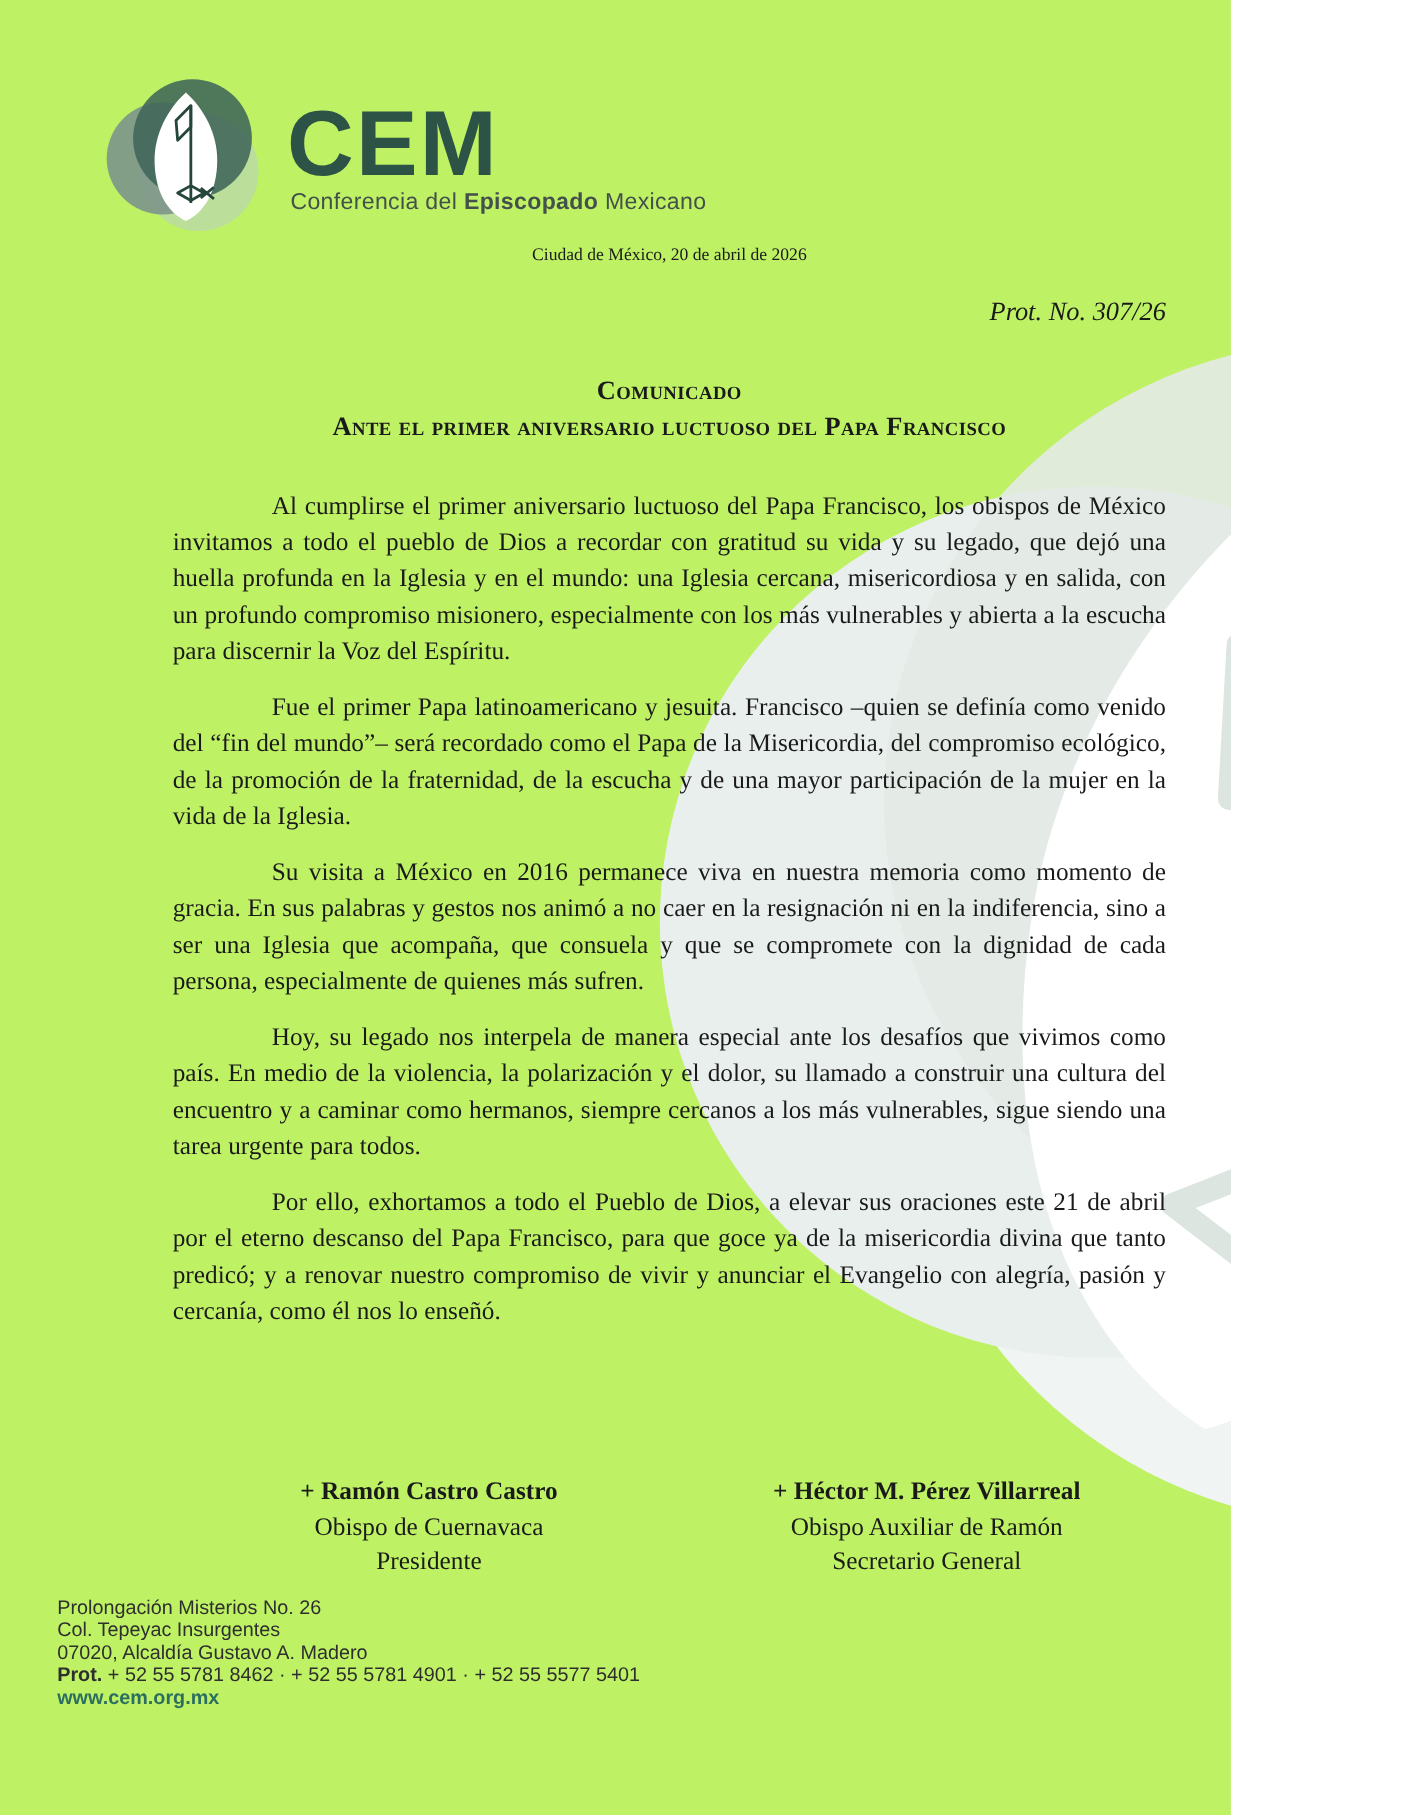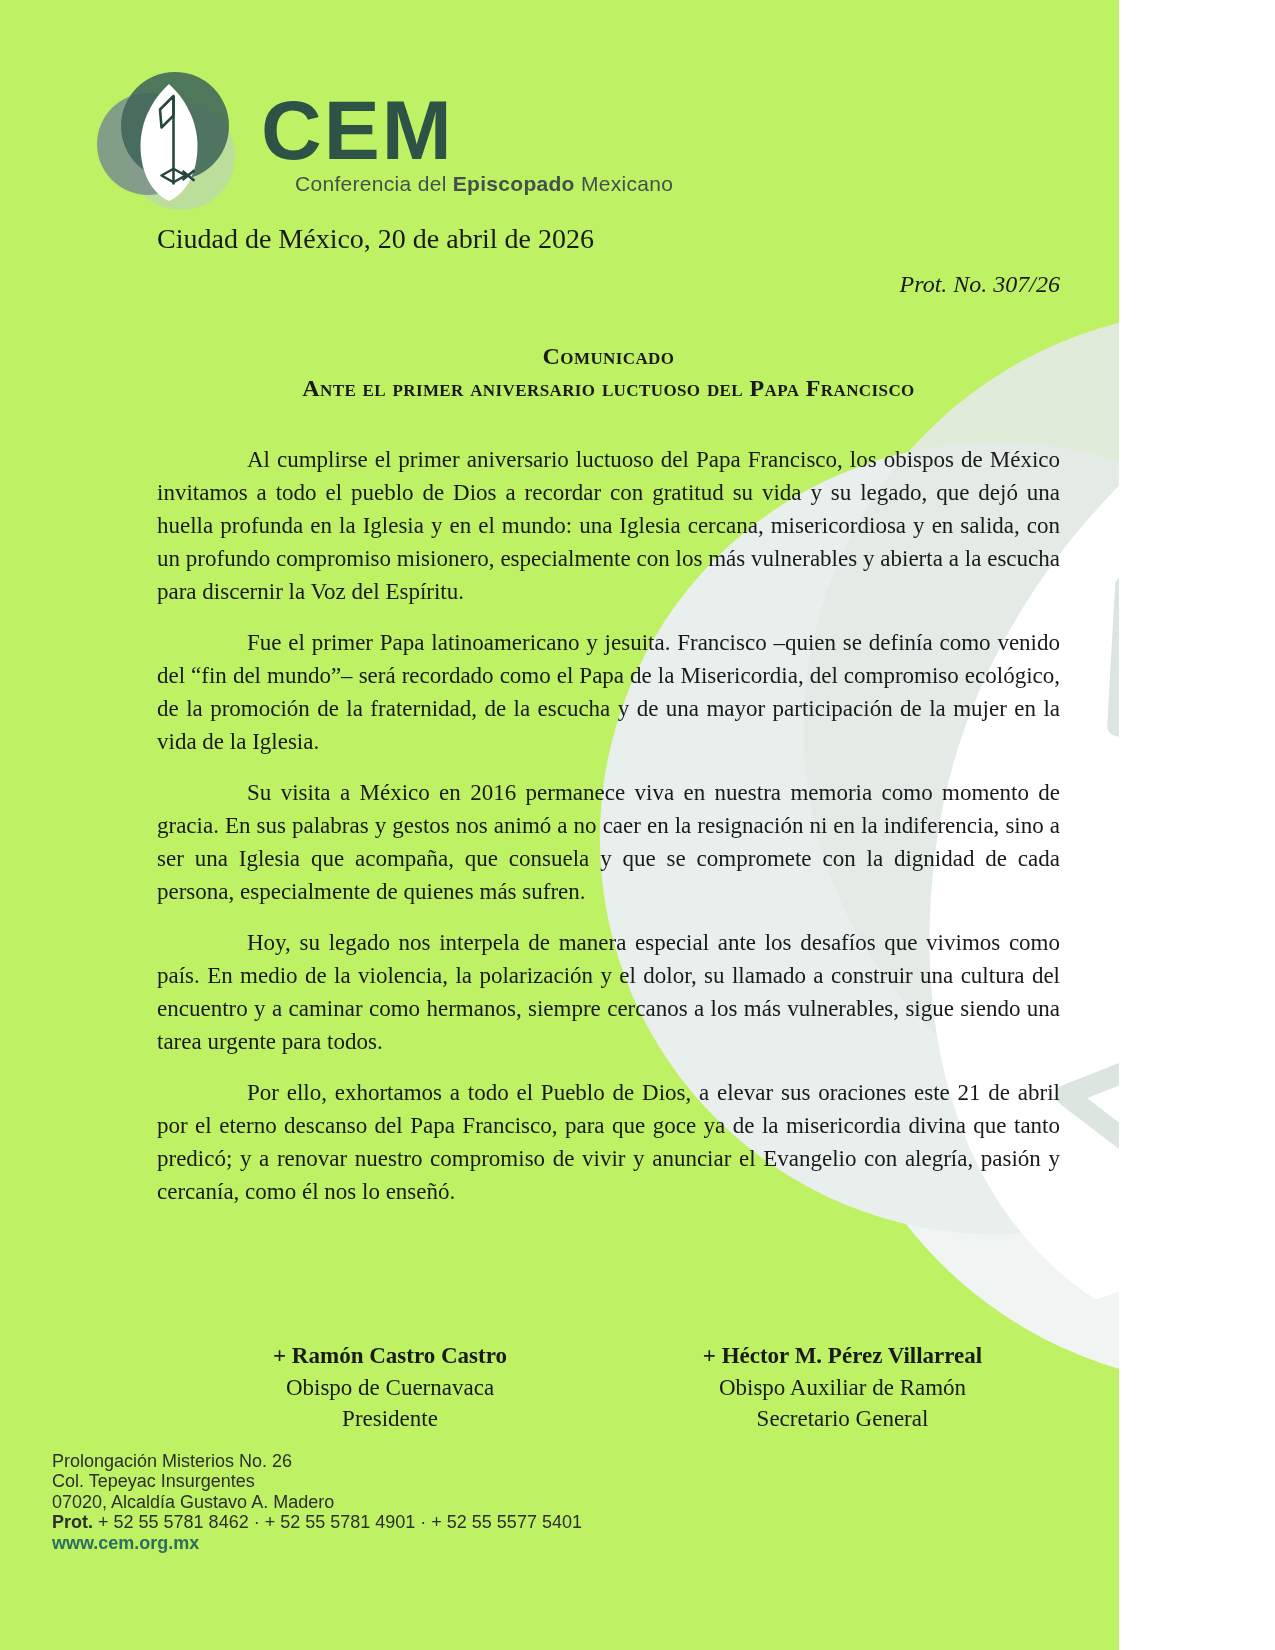--- a/index.html
+++ b/index.html
@@ -26,27 +26,27 @@
   .logo-mark{position:absolute;left:94px;top:66px;width:150px;height:156px;}
   .logo-cem{
     position:absolute;left:261px;top:88px;
     font-family:"Liberation Sans", sans-serif;
     font-weight:bold;font-size:84px;line-height:1;
     letter-spacing:2px;color:#2d5347;
   }
   .logo-tagline{
     position:absolute;left:264px;top:172px;
     font-family:"Liberation Sans", sans-serif;
-    font-size:21px;color:#44504b;letter-spacing:.3px;margin-left:31px;
+    font-size:21px;color:#44504b;letter-spacing:.3px;
   }
   .logo-tagline b{font-weight:bold;}
   
   .dateline{
     position:absolute;left:157px;top:223px;width:903px;
-    text-align:left;font-size:28px;font-family:Liberation Serif, serif;
+    text-align:center;font-size:16px;font-family:Liberation Serif, serif;
   }
   .protocol{
     position:absolute;left:157px;top:271px;width:903px;
     text-align:right;font-size:24px;font-style:italic;
   }
   
   .titles{
     position:absolute;left:157px;top:340px;width:903px;
     text-align:center;font-weight:bold;font-variant:small-caps;
     font-size:24px;line-height:32px;letter-spacing:.4px;

